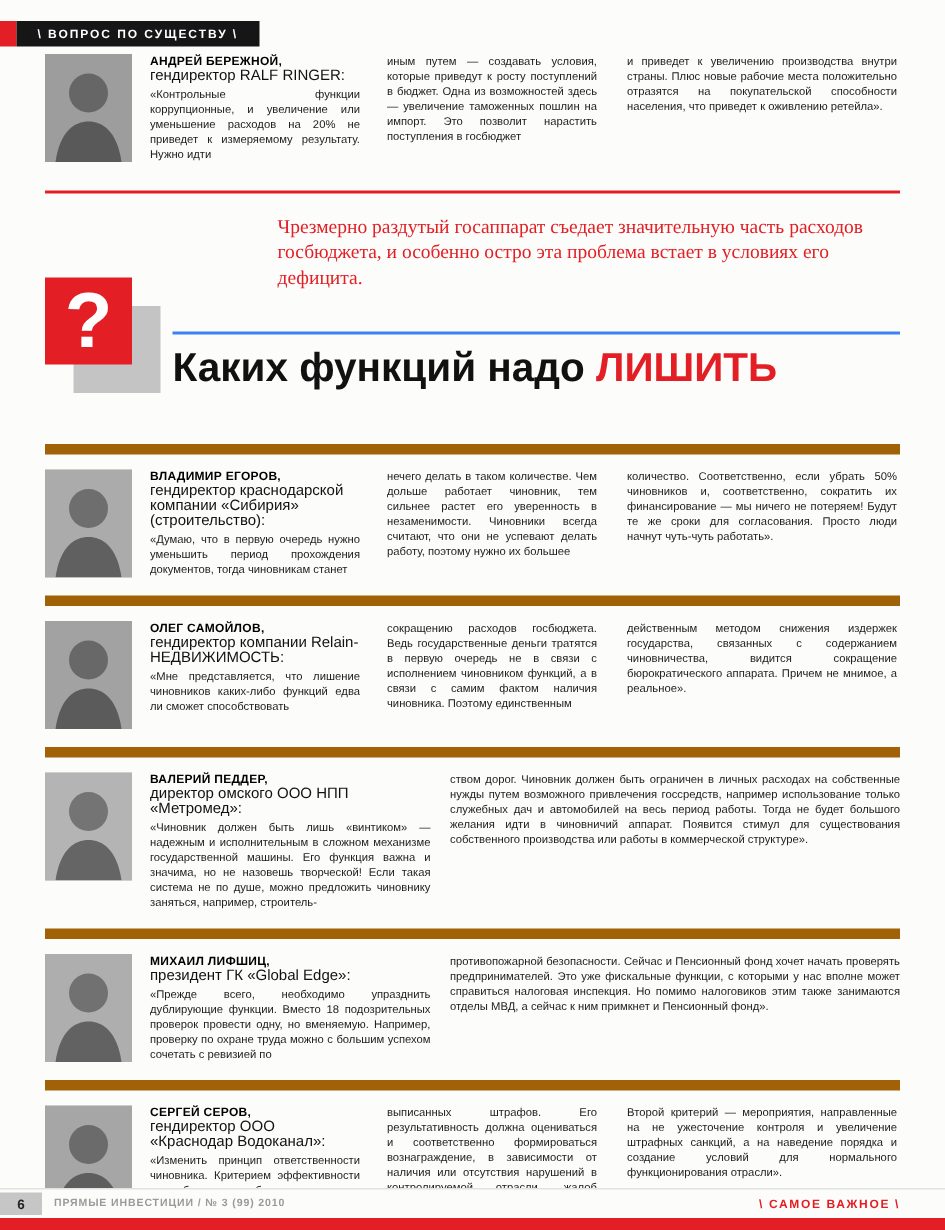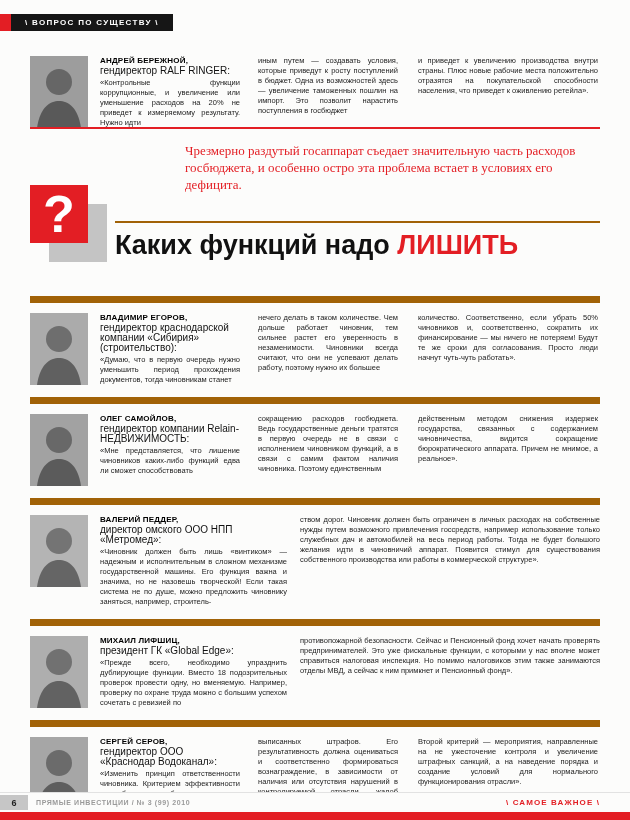--- a/index.html
+++ b/index.html
@@ -7,21 +7,21 @@
   body { font-family:"Liberation Sans", sans-serif; }
   .page { position:relative; width:630px; height:820px; background:#fcfcfb; margin:0 auto; overflow:hidden; }
 
   
   .topbar { position:absolute; top:14px; left:0; display:flex; height:17px; }
   .topbar .red-sq { width:11px; background:#e31e24; }
   .topbar .tag { background:#161616; color:#fff; font-size:8px; font-weight:bold;
                  letter-spacing:1.3px; padding:0 14px; display:flex; align-items:center; }
 
   
-  .entry-abs { position:absolute; top:56px; left:30px; width:570px;justify-content:flex-end; }
+  .entry-abs { position:absolute; top:36px; left:30px; width:570px;justify-content:flex-end; }
   .entry { display:flex; }
   .photo { width:58px; height:72px; margin-right:12px; flex:none; background:#a9a9a9; overflow:hidden; }
   .photo svg { display:block; }
   .cols { display:flex; flex:1; align-items:flex-start; }
   .c1 { width:140px; margin-right:18px; }
   .c2 { width:140px; margin-right:20px; }
   .c3 { width:180px; }
   .cwl { width:187px; margin-right:13px; }
   .cwr { width:300px; }
   .name { font-size:8px; font-weight:bold; letter-spacing:.2px; color:#000; margin-bottom:1px; }
@@ -34,21 +34,21 @@
   .lead { position:absolute; left:185px; top:142px; width:412px; color:#e31e24;
           font-family:"Liberation Serif", serif; font-size:13px; line-height:17px; }
 
   
   .qwrap { position:absolute; left:30px; top:185px; width:80px; height:80px; }
   .qwrap .shadow { position:absolute; left:19px; top:19px; width:58px; height:58px; background:#c4c4c4; }
   .qwrap .qbox { position:absolute; left:0; top:0; width:58px; height:58px; background:#e31e24;
                  color:#fff; font-size:52px; font-weight:bold; line-height:58px; text-align:center; }
 
   
-  .headline { position:absolute; left:115px; top:221px; width:485px; border-top:2px solid #a16207;
+  .headline { position:absolute; left:115px; top:221px; width:485px; border-top:2px solid #3b82f6;
               padding-top:7px; font-size:27px; font-weight:bold; color:#111; white-space:nowrap; }
   .headline .red { color:#e31e24; }
 
   
   .experts { position:absolute; top:296px; left:30px; width:570px; }
   .experts .row { display:flex; border-top:7px solid #a16207; padding:10px 0 12px; }
 
   
   .footer { position:absolute; left:0; right:0; bottom:8px; height:20px; background:#fcfcfb;
             display:flex; align-items:center; z-index:2; border-top:1px solid #e2e2e2; }

